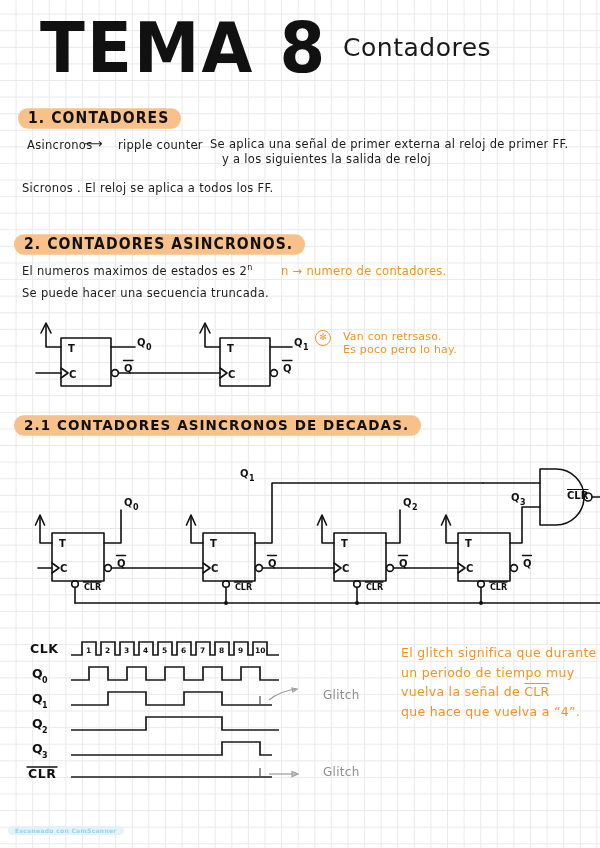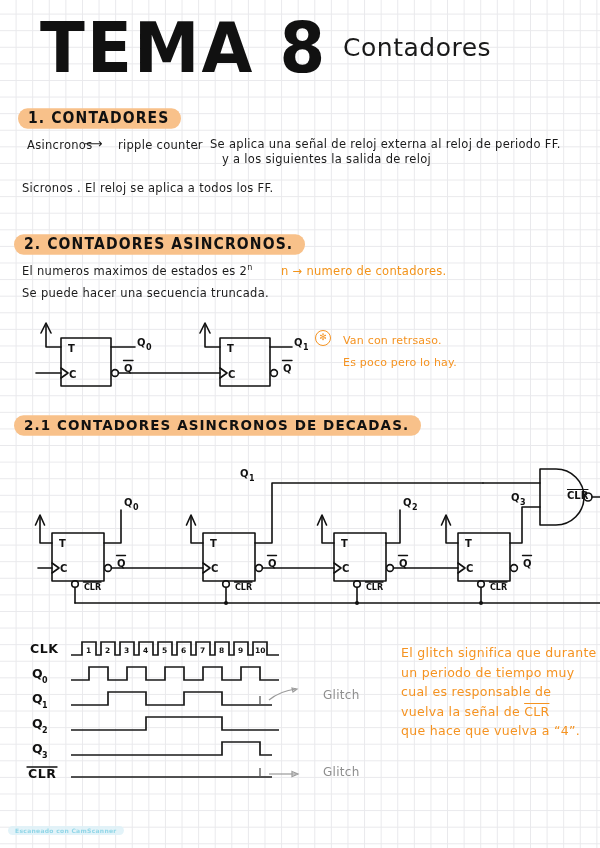--- a/index.html
+++ b/index.html
@@ -148,21 +148,21 @@
   </div>
 
   <div class="abs" style="left:18px; top:108px;">
     <span class="hl">1. CONTADORES</span>
   </div>
 
   <div class="abs hw" style="left:27px; top:138px;">Asincronos</div>
   <div class="abs hw" style="left:84px; top:136px; font-size:13px;">⟶</div>
   <div class="abs hw" style="left:118px; top:138px;">ripple counter</div>
   <div class="abs hw" style="left:195px; top:138px;">.</div>
-  <div class="abs hw" style="left:210px; top:137px;">Se aplica una señal  de reloj  externa  al reloj  de periodo FF.</div>
+  <div class="abs hw" style="left:210px; top:137px;">Se aplica una señal  de primer  externa  al reloj  de primer FF.</div>
   <div class="abs hw" style="left:222px; top:152px;">y a los siguientes  la salida de reloj</div>
   <div class="abs hw" style="left:22px; top:181px;">Sicronos .    El reloj  se aplica  a todos  los FF.</div>
 
   <div class="abs" style="left:14px; top:234px;">
     <span class="hl">2. CONTADORES   ASINCRONOS.</span>
   </div>
 
   <div class="abs hw" style="left:22px; top:263px;">
     <span>El numeros maximos  de estados   es 2</span><sup style="font-size:8px;">n</sup>
   </div>
@@ -203,21 +203,21 @@
       <text class="lbl" x="270" y="30">Q</text>
       <text class="lbl-sm" x="279" y="34">1</text>
       <circle class="ink" cx="250" cy="57" r="3.4"></circle>
       <text class="lbl" x="259" y="56">Q</text>
       <path class="ink-thin" d="M258.5 44.5 L268 44.5"></path>
     </svg>
   </div>
 
   <div class="abs" style="left:315px; top:330px; display:flex; gap:12px; align-items:flex-start;">
     <div style="color:#f59321; font-size:13px; border:1.4px solid #f59321; border-radius:50%; width:14px; height:14px; line-height:12px; text-align:center; font-size:9px;">✻</div>
-    <div class="note-orange-sm" style="font-size:11px; line-height:22px;">Van con retrsaso.
+    <div class="note-orange-sm" style="font-size:11px; line-height:13px;">Van con retrsaso.
 Es poco pero lo hay.</div>
   </div>
 
   <div class="abs" style="left:14px; top:415px;">
     <span class="hl small">2.1  CONTADORES ASINCRONOS  DE DECADAS.</span>
   </div>
 
   <div class="abs" style="left:28px; top:455px;">
     <svg width="560" height="155" viewBox="0 0 560 155">
 
@@ -387,20 +387,19 @@
       <path class="arrow-gray" d="M268 133.5 L274 136 L268 138.5 Z" fill="#9a9a9a"></path>
     </svg>
   </div>
 
   <div class="abs hw gray" style="left:323px; top:688px;">Glitch</div>
   <div class="abs hw gray" style="left:323px; top:765px;">Glitch</div>
 
   <div class="abs" style="left:401px; top:643px; width:196px;">
     <div class="note-orange">El  glitch significa  que durante</div>
     <div class="note-orange">un periodo   de  tiempo muy</div>
-    <div class="note-orange">cual   es responsable  de</div>
     <div class="note-orange"><span>vuelva la  señal  de </span><span class="ovl">CLR</span></div>
     <div class="note-orange">que hace   que vuelva a “4”.</div>
   </div>
 
   <div class="abs" id="watermark">Escaneado con CamScanner</div>
 
 </div>
 
 </body></html>

